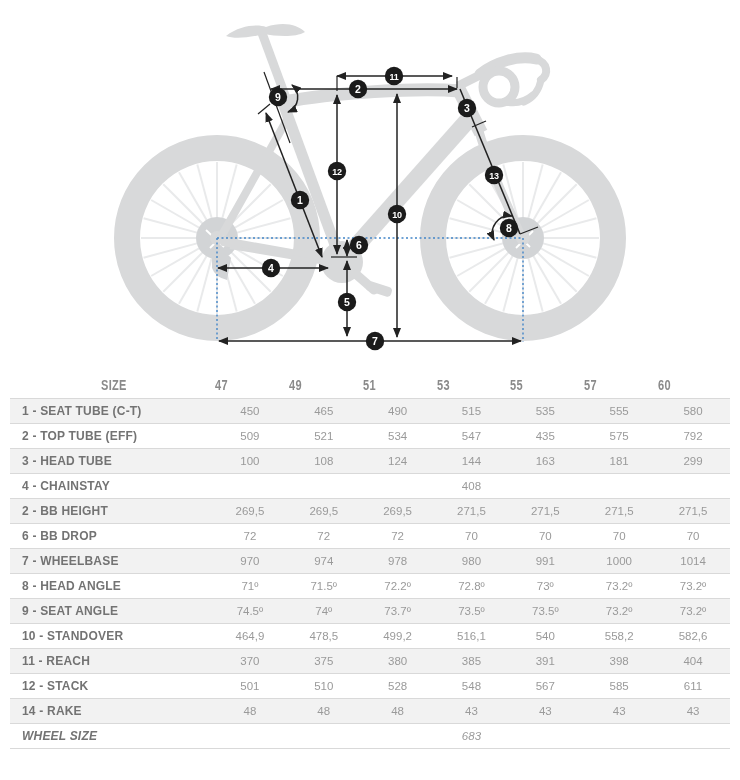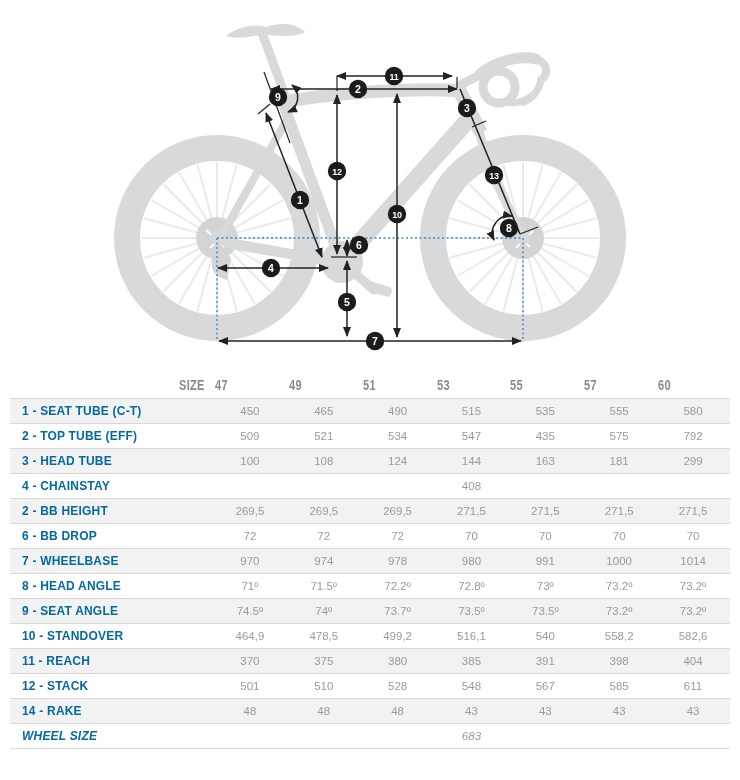--- a/index.html
+++ b/index.html
@@ -12,29 +12,29 @@
   .blue{stroke:#4285c8;stroke-width:1.4;fill:none;stroke-dasharray:2 2.5;}
   .bike{fill:#d8d9da;stroke:none;}
   .bike-s{stroke:#d8d9da;fill:none;}
   .spokes line{stroke:#e9eaeb;stroke-width:2;}
   .detail{fill:#d2d4d6;}
   .rotor-slash{stroke:#ffffff;stroke-width:1.8;}
 
   table.geo{border-collapse:collapse;table-layout:fixed;width:720px;margin:0 10px;font-size:12px;}
   table.geo col.c-label{width:203px;}
   table.geo th{height:26px;font-weight:bold;color:#8a8a8a;padding:0;vertical-align:middle;}
-  table.geo th.lbl{text-align:right;padding-left:12px;}
+  table.geo th.lbl{text-align:center;padding-left:12px;}
   table.geo th.num{text-align:left;}
   .cond{display:inline-block;transform:scaleX(0.76);transform-origin:center;font-size:14.5px;letter-spacing:0.4px;}
   th.lbl .cond{transform-origin:left center;}
   table.geo tbody tr{height:25px;border-top:1px solid #d9d9d9;}
   table.geo tbody tr:last-child{border-bottom:1px solid #d9d9d9;font-style:italic;}
   table.geo tbody tr:nth-child(odd){background:#f2f2f2;}
   table.geo td{padding:0;vertical-align:middle;}
-  table.geo td.label{font-weight:bold;color:#0369a1;padding-left:12px;font-size:12px;letter-spacing:0.2px;white-space:nowrap;}
+  table.geo td.label{font-weight:bold;color:#737373;padding-left:12px;font-size:12px;letter-spacing:0.2px;white-space:nowrap;}
   table.geo td.val{text-align:center;color:#9a9a9a;font-size:11.5px;}
 </style>
 </head>
 <body>
 
 <div class="diagram-wrap">
 <svg width="740" height="372" viewBox="0 0 740 372">
   <defs>
     <marker id="aE" viewBox="0 0 10 8" refX="9" refY="4" markerWidth="10" markerHeight="8" orient="auto" markerUnits="userSpaceOnUse">
           <path d="M0,0L10,4L0,8z" fill="#222222"></path>

